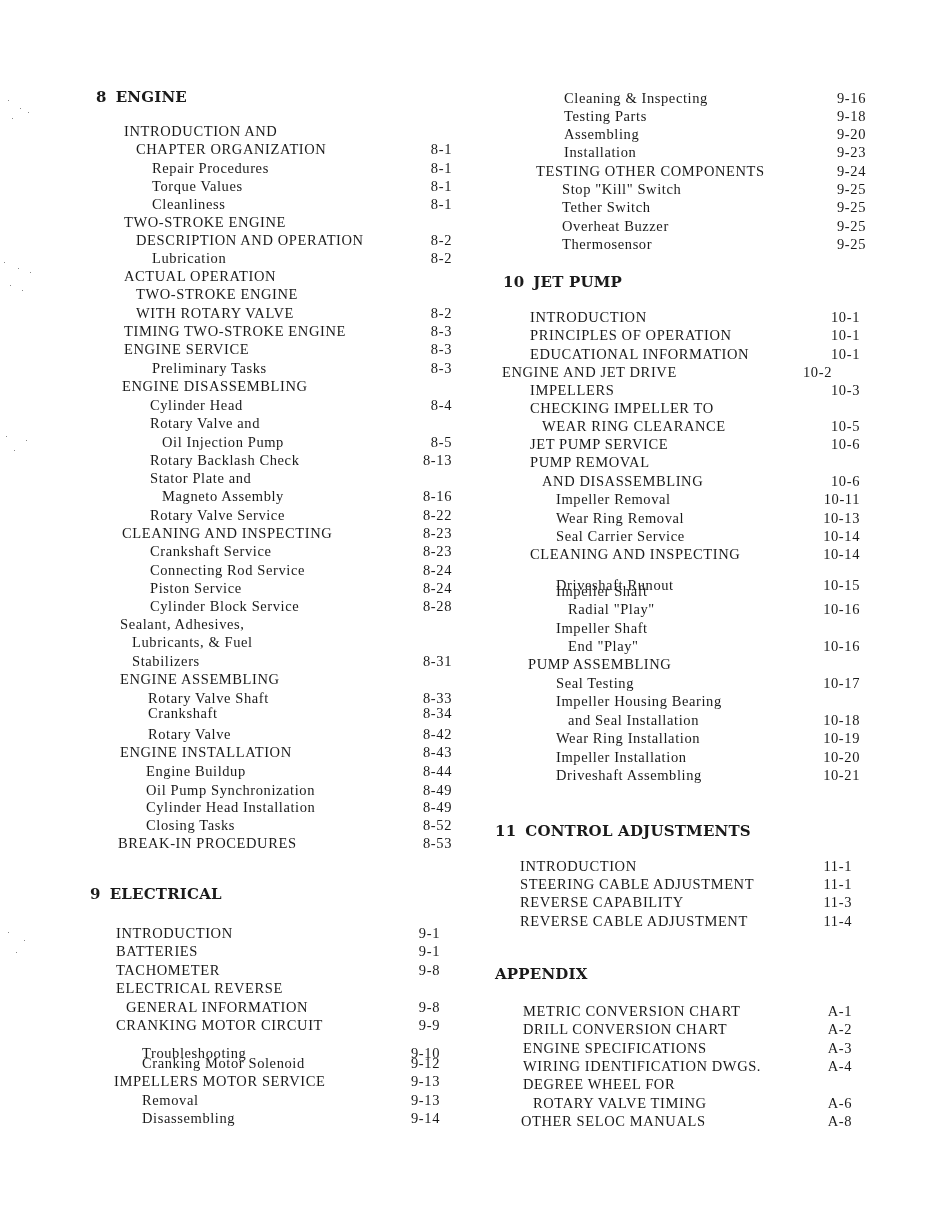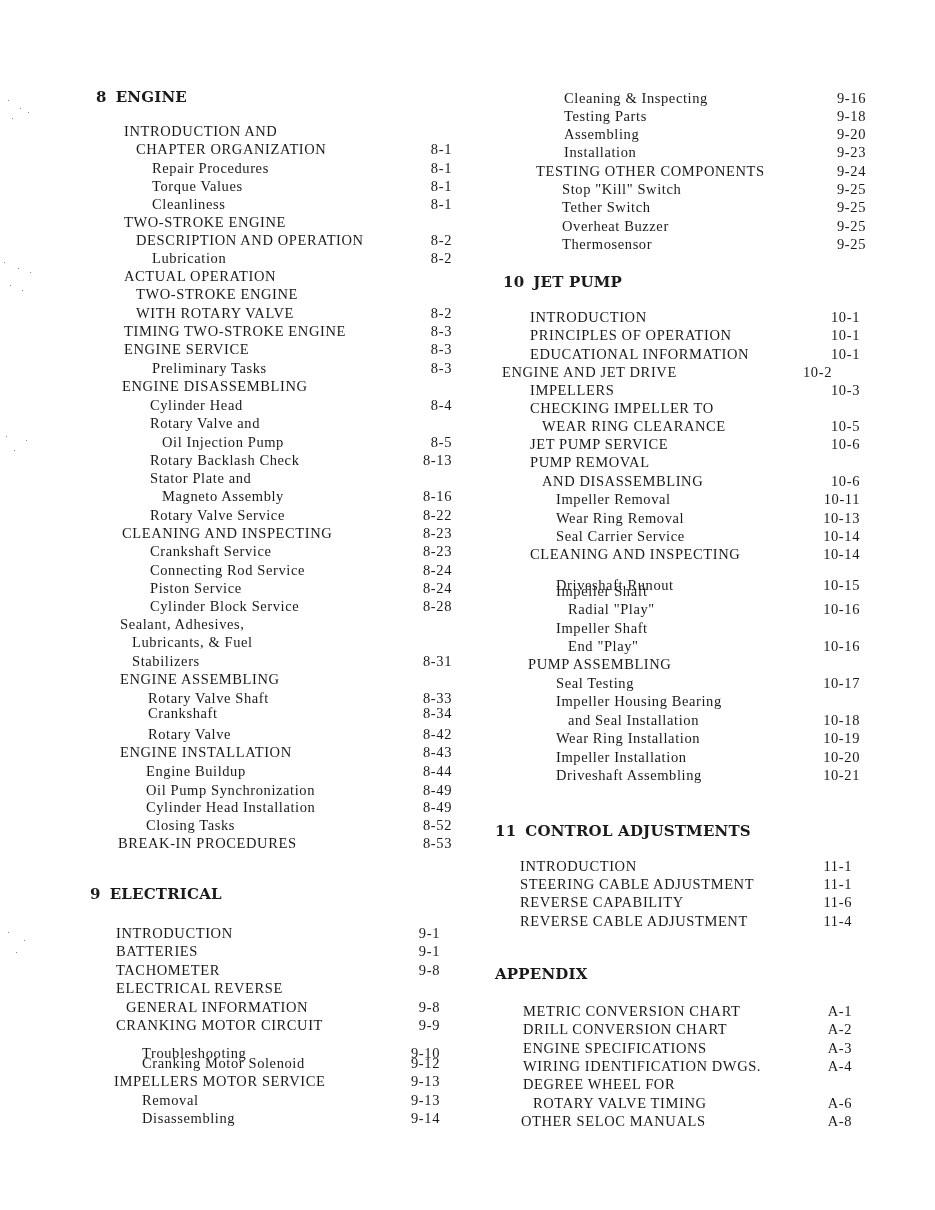--- a/index.html
+++ b/index.html
@@ -377,21 +377,21 @@
     <div class="entry" style="left: 520px; top: 857px; width: 332px;">
       <span class="label">INTRODUCTION</span>
       <span class="page">11-1</span>
     </div>
     <div class="entry" style="left: 520px; top: 875px; width: 332px;">
       <span class="label">STEERING CABLE ADJUSTMENT</span>
       <span class="page">11-1</span>
     </div>
     <div class="entry" style="left: 520px; top: 893px; width: 332px;">
       <span class="label">REVERSE CAPABILITY</span>
-      <span class="page">11-6</span>
+      <span class="page">11-3</span>
     </div>
     <div class="entry" style="left: 520px; top: 912px; width: 332px;">
       <span class="label">REVERSE CABLE ADJUSTMENT</span>
       <span class="page">11-4</span>
     </div>
     <div class="chapter-head" style="left: 495px; top: 965px;"><span>APPENDIX</span></div>
     <div class="entry" style="left: 523px; top: 1002px; width: 329px;">
       <span class="label">METRIC CONVERSION CHART</span>
       <span class="page">A-1</span>
     </div>

